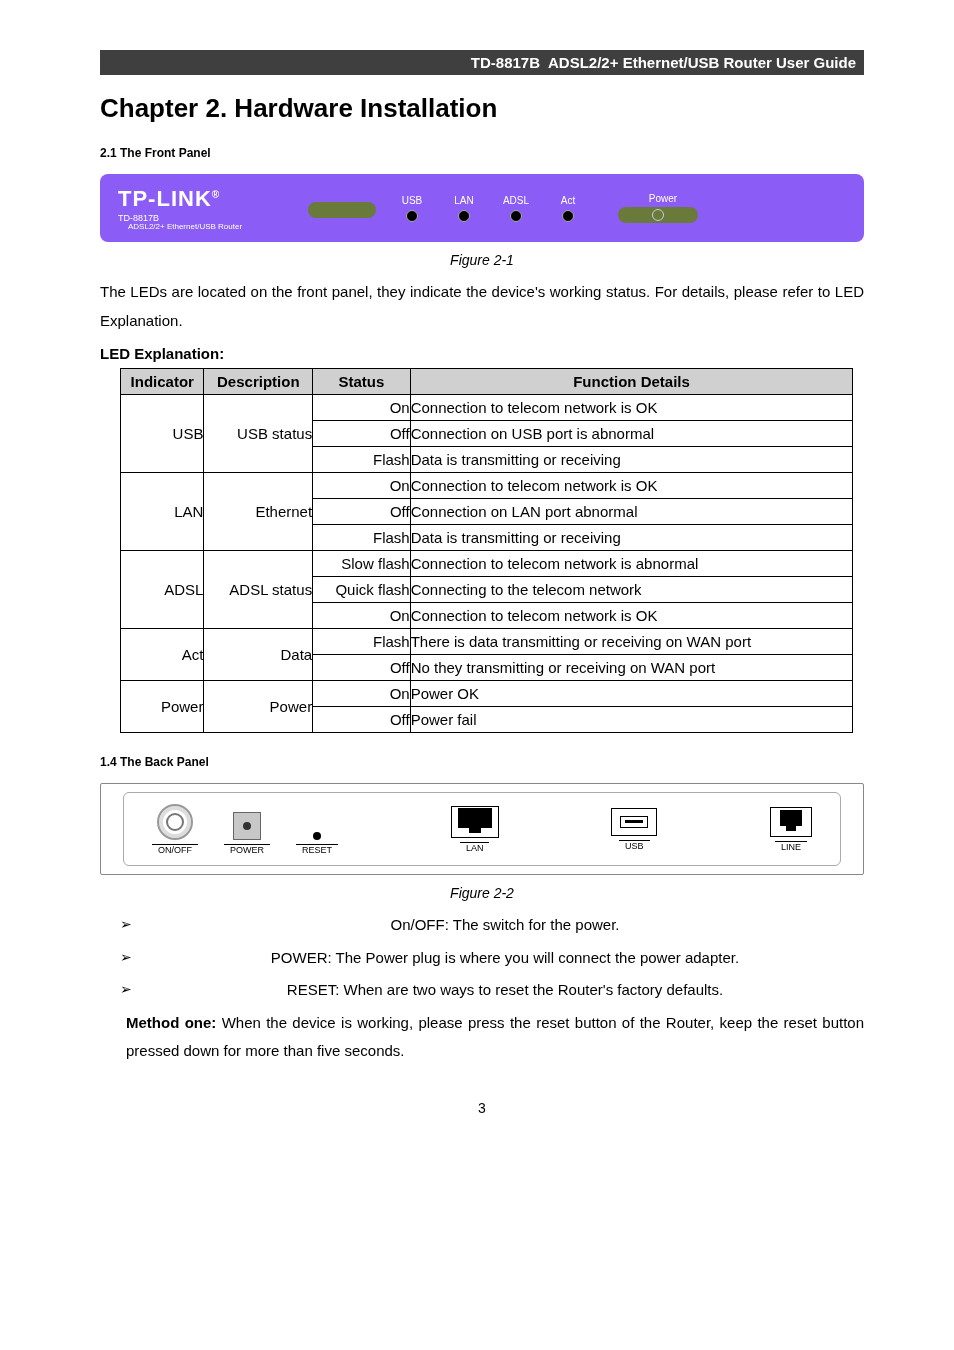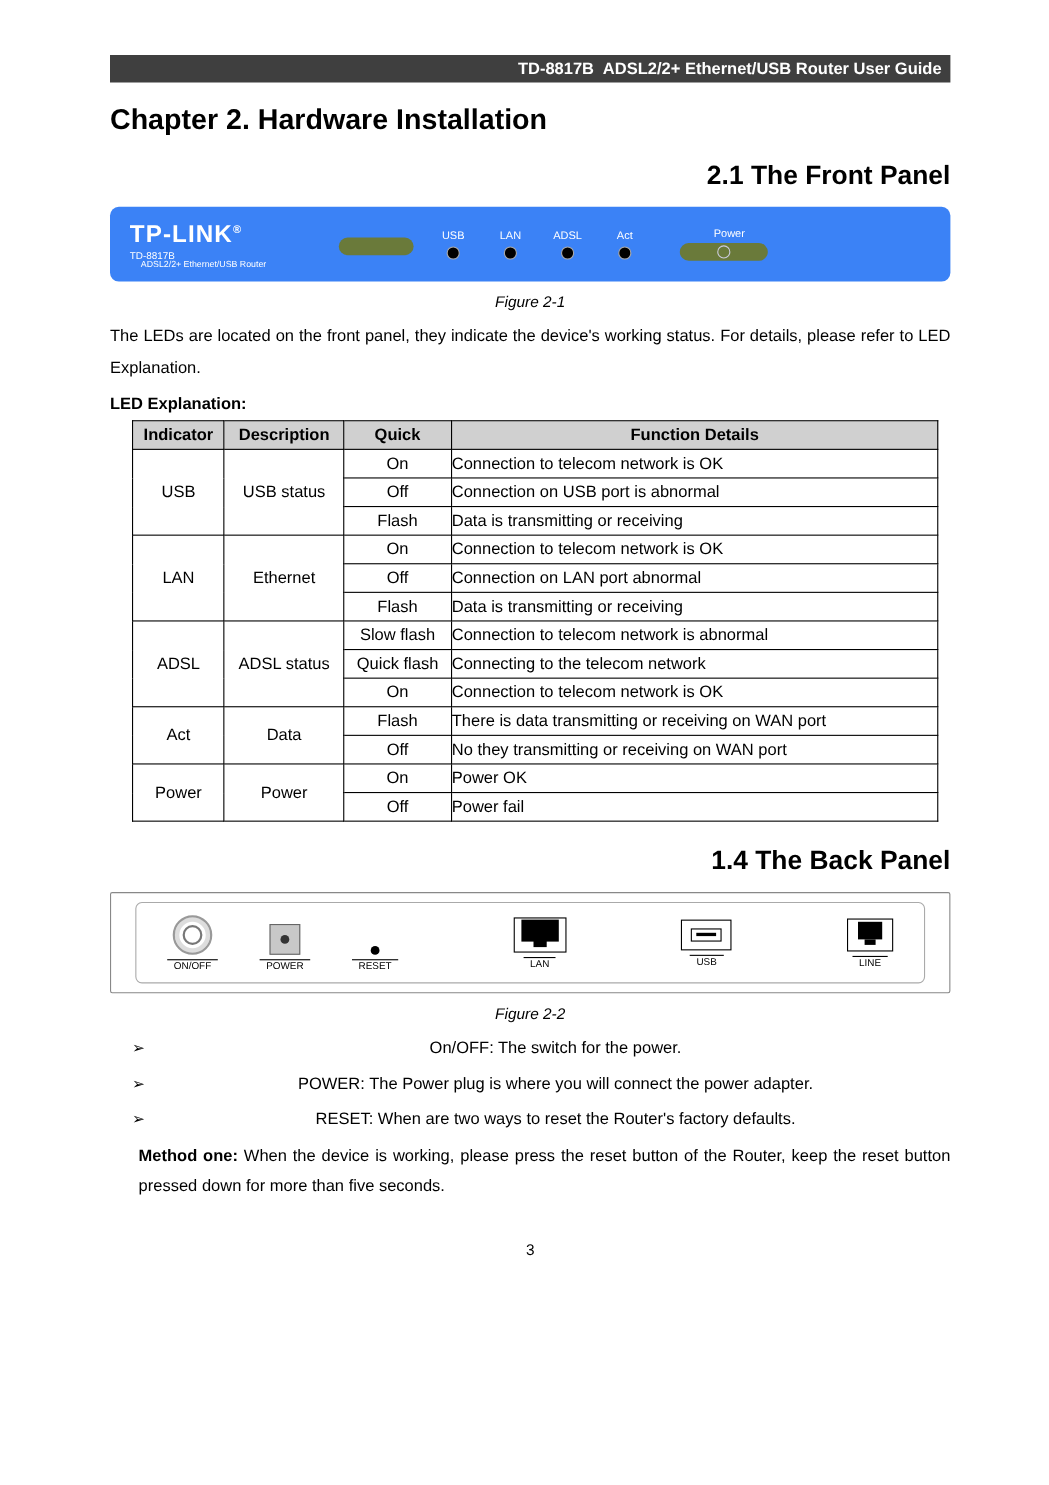--- a/index.html
+++ b/index.html
@@ -26,29 +26,28 @@
     display: flex;
     justify-content: flex-end;
   }
   .header-bar .model { margin-right: 8px; }
   h1.chapter {
     font-size: 26px;
     font-weight: bold;
     margin: 10px 0 22px 0;
   }
   h2.section {
-    font-size: 24px;
+    font-size: 12px;
     font-weight: bold;
     margin: 10px 0 14px 0;
-    text-align: right;
   }
 
   
   .panel-outer {
-    background: #3b82f6;
+    background: #8b5cf6;
     border-radius: 8px;
     padding: 8px 14px 8px 18px;
     display: flex;
     align-items: center;
     box-sizing: border-box;
     height: 68px;
   }
   .brand-block { color: #fff; flex: 0 0 172px; }
   .brand-logo { font-weight: 900; font-size: 22px; letter-spacing: 1px; }
   .brand-logo sup { font-size: 10px; vertical-align: super; }
@@ -90,21 +89,21 @@
   table.led-table th, table.led-table td {
     border: 1px solid #000;
     padding: 4px 0;
     vertical-align: middle;
   }
   table.led-table th {
     background: #d0d0d0;
     font-weight: bold;
     text-align: center;
   }
-  table.led-table td.c { text-align: center; }
+  table.led-table td.c { text-align: right; }
   table.led-table td.fn { text-align: left; }
 
   
   .back-panel {
     border: 1px solid #888;
     border-radius: 2px;
     height: 90px;
     position: relative;
     margin-top: 6px;
     background: #fff;
@@ -112,21 +111,21 @@
   .back-inner {
     position: absolute;
     left: 22px; right: 22px; top: 8px; bottom: 8px;
     border: 1px solid #aaa;
     border-radius: 6px;
     display: flex;
     align-items: center;
     padding: 0 28px;
     box-sizing: border-box;
   }
-  .port-group { display: flex; align-items: flex-end; gap: 38px; }
+  .port-group { display: flex; align-items: flex-end; gap: 26px; }
   .port-item { display: flex; flex-direction: column; align-items: center; font-size: 9px; }
   .port-label { margin-top: 4px; border-top: 1px solid #000; padding: 0 6px; }
 
   .sw-onoff {
     width: 32px; height: 32px; border: 2px solid #999; border-radius: 50%;
     box-shadow: inset 0 0 0 4px #ddd;
     position: relative;
   }
   .sw-onoff::after {
     content: ""; position: absolute; left: 50%; top: 50%;
@@ -232,21 +231,21 @@
 
   <div class="para">The LEDs are located on the front panel, they indicate the device's working status. For details, please refer to LED Explanation.</div>
 
   <div class="subhead">LED Explanation:</div>
 
   <table class="led-table">
     <thead>
       <tr>
         <th>Indicator</th>
         <th>Description</th>
-        <th>Quick</th>
+        <th>Status</th>
         <th>Function Details</th>
       </tr>
     </thead>
     <tbody>
 
       <tr>
         <td rowspan="3" class="c">USB</td>
         <td rowspan="3" class="c">USB status</td>
         <td class="c">On</td>
         <td class="fn">Connection to telecom network is OK</td>

